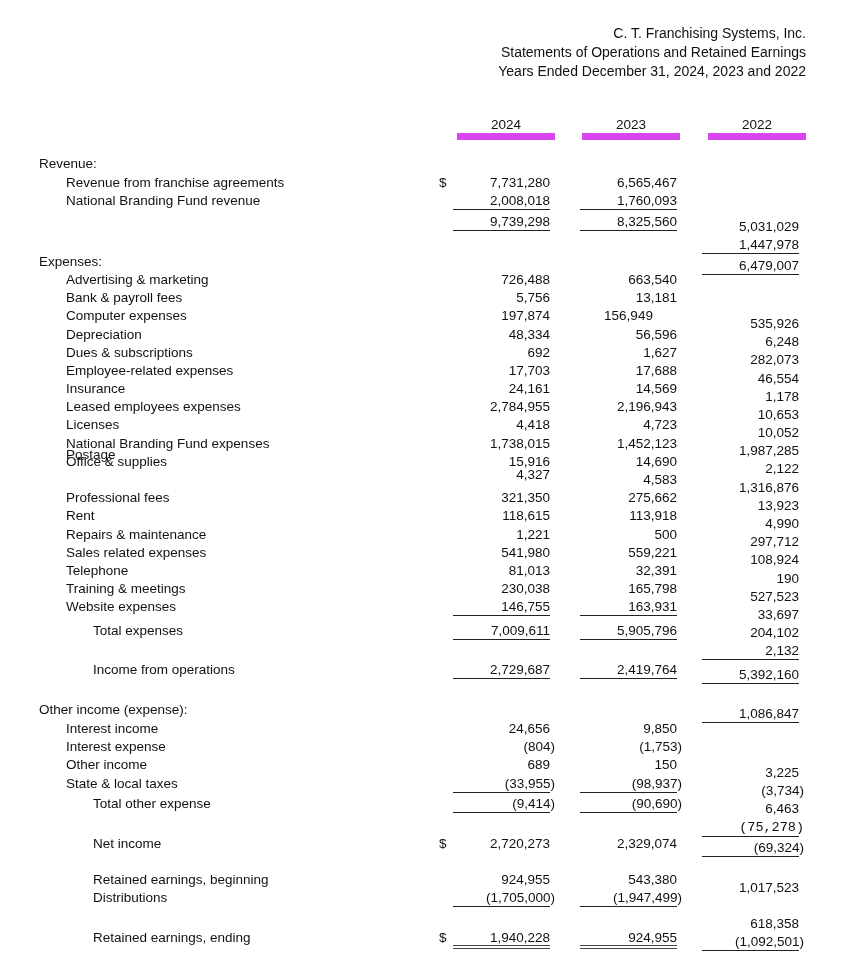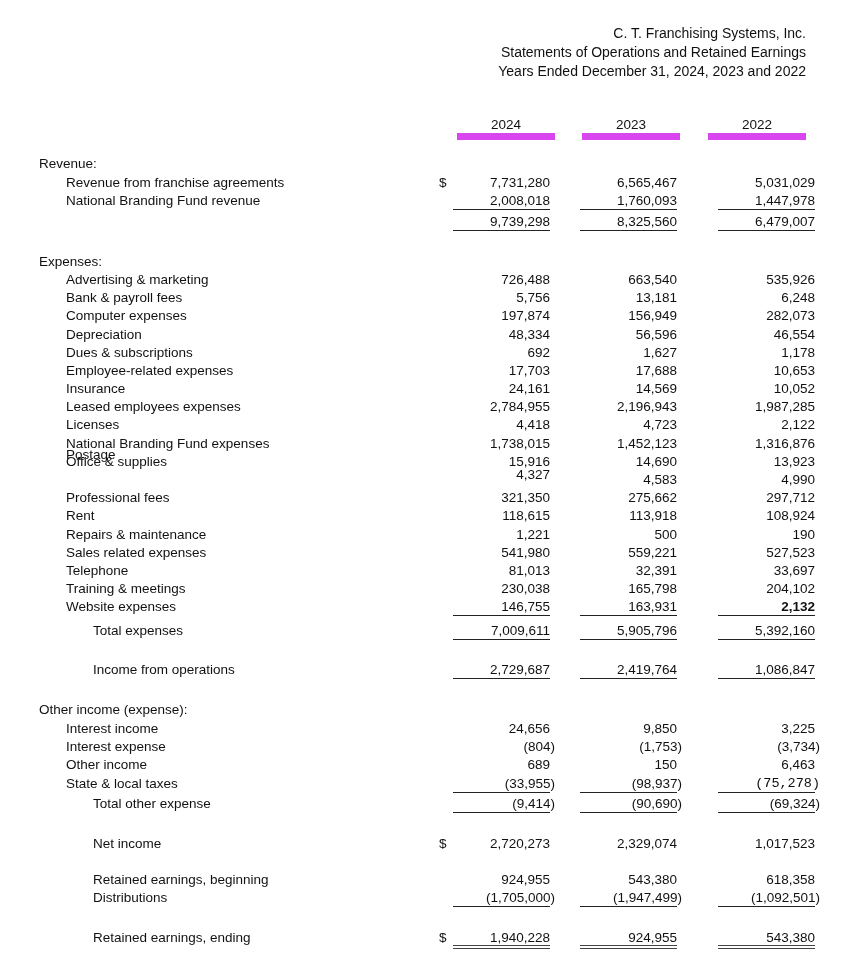--- a/index.html
+++ b/index.html
@@ -6,21 +6,21 @@
   body { width: 853px; height: 963px; position: relative; overflow: hidden;
          font-family: "Liberation Sans", sans-serif; font-size: 13.5px; color: #111; }
   .hdr { position: absolute; right: 47px; text-align: right; font-size: 14px; line-height: 19px; }
   .yr { position: absolute; top: 117px; width: 98px; text-align: center; font-size: 13.5px;
         border-bottom: 7px solid #d946ef; padding-bottom: 1px; }
   .lbl { position: absolute; white-space: nowrap; }
   .l0 { left: 39px; }
   .l1 { left: 66px; }
   .l2 { left: 93px; }
   .num { position: absolute; width: 97px; text-align: right; white-space: nowrap; }
-  .c1 { left: 453px; } .c2 { left: 580px; } .c3 { left: 718px; }
+  .c1 { left: 453px; } .c2 { left: 580px; } .c3 { left: 702px; margin-top: 44px; }
   .neg { margin-right: -5px; }
   .ul1::after { content: ""; position: absolute; left: 0; right: 0; bottom: -2px; border-bottom: 1.5px solid #222; }
   .ul2::after { content: ""; position: absolute; left: 0; right: 0; bottom: -4px; height: 2px;
                 border-top: 1px solid #444; border-bottom: 1px solid #444; }
   .cur { position: absolute; left: 439px; }
 </style>
 </head>
 <body>
 
 <div class="hdr" style="top:24px;">C. T. Franchising Systems, Inc.</div>
@@ -49,21 +49,21 @@
     <div class="lbl l1" style="top: 272px;">Advertising &amp; marketing</div>
     <div class="num c1" style="top: 272px;"><span>726,488</span></div>
     <div class="num c2" style="top: 272px;"><span>663,540</span></div>
     <div class="num c3" style="top: 272px;"><span>535,926</span></div>
     <div class="lbl l1" style="top: 290.18px;">Bank &amp; payroll fees</div>
     <div class="num c1" style="top: 290.18px;"><span>5,756</span></div>
     <div class="num c2" style="top: 290.18px;"><span>13,181</span></div>
     <div class="num c3" style="top: 290.18px;"><span>6,248</span></div>
     <div class="lbl l1" style="top: 308.36px;">Computer expenses</div>
     <div class="num c1" style="top: 308.36px;"><span>197,874</span></div>
-    <div class="num c2" style="top: 308.36px;"><span>156,949</span></div>
+    <div class="num c2" style="top: 308.36px; text-align: center;"><span>156,949</span></div>
     <div class="num c3" style="top: 308.36px;"><span>282,073</span></div>
     <div class="lbl l1" style="top: 326.54px;">Depreciation</div>
     <div class="num c1" style="top: 326.54px;"><span>48,334</span></div>
     <div class="num c2" style="top: 326.54px;"><span>56,596</span></div>
     <div class="num c3" style="top: 326.54px;"><span>46,554</span></div>
     <div class="lbl l1" style="top: 344.72px;">Dues &amp; subscriptions</div>
     <div class="num c1" style="top: 344.72px;"><span>692</span></div>
     <div class="num c2" style="top: 344.72px;"><span>1,627</span></div>
     <div class="num c3" style="top: 344.72px;"><span>1,178</span></div>
     <div class="lbl l1" style="top: 362.9px;">Employee-related expenses</div>
@@ -114,21 +114,21 @@
     <div class="num c1" style="top: 562.88px;"><span>81,013</span></div>
     <div class="num c2" style="top: 562.88px;"><span>32,391</span></div>
     <div class="num c3" style="top: 562.88px;"><span>33,697</span></div>
     <div class="lbl l1" style="top: 581.06px;">Training &amp; meetings</div>
     <div class="num c1" style="top: 581.06px;"><span>230,038</span></div>
     <div class="num c2" style="top: 581.06px;"><span>165,798</span></div>
     <div class="num c3" style="top: 581.06px;"><span>204,102</span></div>
     <div class="lbl l1" style="top: 599.24px;">Website expenses</div>
     <div class="num c1 ul1" style="top: 599.24px;"><span>146,755</span></div>
     <div class="num c2 ul1" style="top: 599.24px;"><span>163,931</span></div>
-    <div class="num c3 ul1" style="top: 599.24px; font-weight: bold;"><span>2,132</span></div>
+    <div class="num c3 ul1" style="top: 599.24px;"><span>2,132</span></div>
     <div class="lbl l2" style="top: 623px;">Total expenses</div>
     <div class="num c1 ul1" style="top: 623px;"><span>7,009,611</span></div>
     <div class="num c2 ul1" style="top: 623px;"><span>5,905,796</span></div>
     <div class="num c3 ul1" style="top: 623px;"><span>5,392,160</span></div>
     <div class="lbl l2" style="top: 662px;">Income from operations</div>
     <div class="num c1 ul1" style="top: 662px;"><span>2,729,687</span></div>
     <div class="num c2 ul1" style="top: 662px;"><span>2,419,764</span></div>
     <div class="num c3 ul1" style="top: 662px;"><span>1,086,847</span></div>
     <div class="lbl l0" style="top: 702px;">Other income (expense):</div>
     <div class="lbl l1" style="top: 721px;">Interest income</div>

